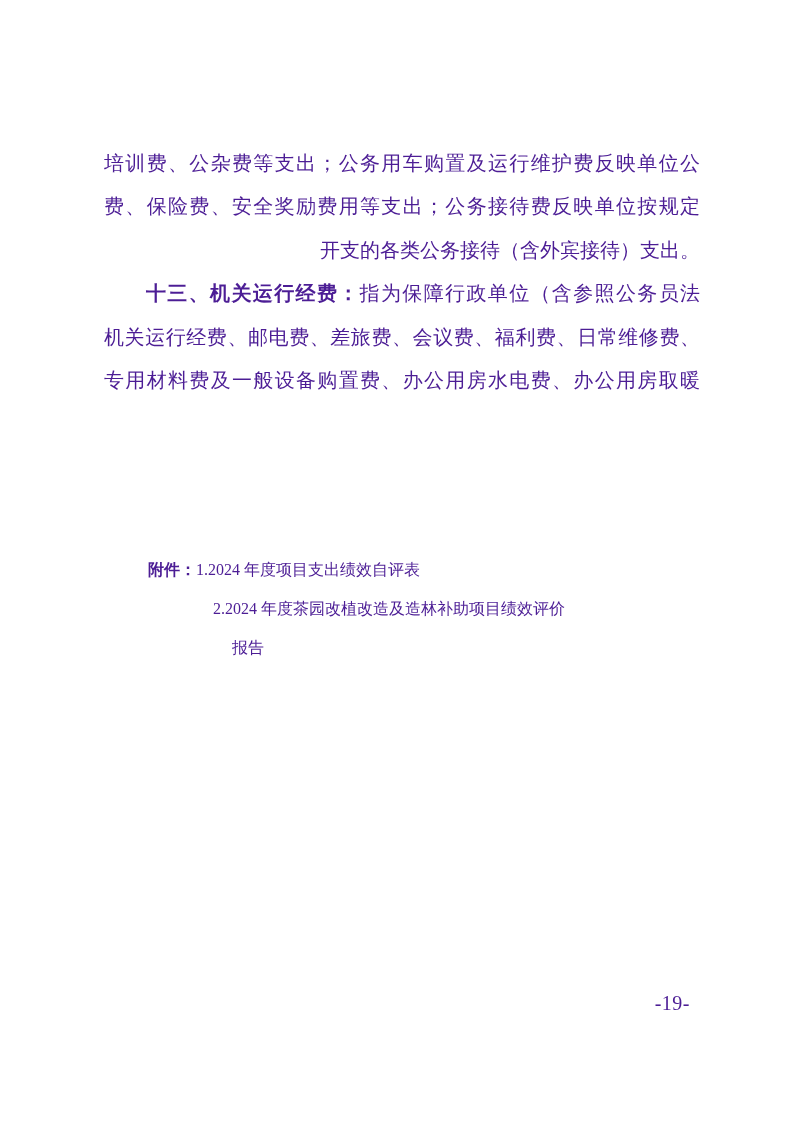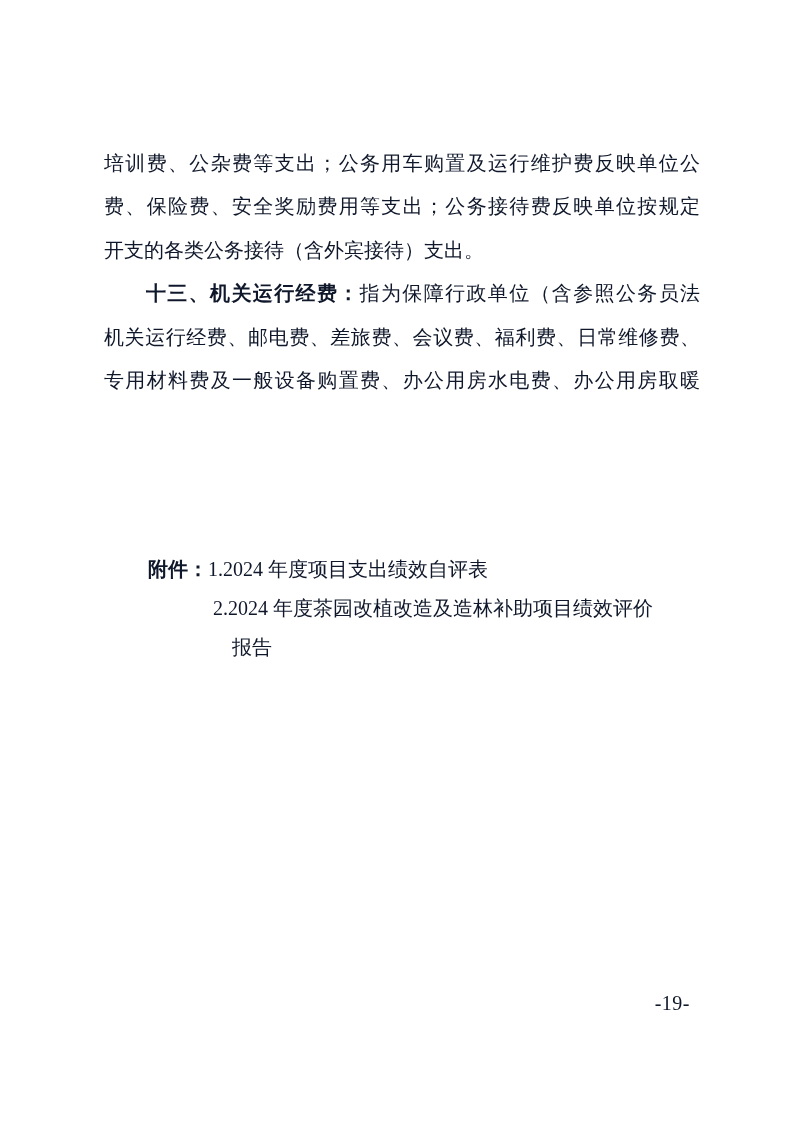--- a/index.html
+++ b/index.html
@@ -2,51 +2,52 @@
 <html><head>
 <meta charset="utf-8">
 <style>
   * { margin: 0; padding: 0; box-sizing: border-box; }
   html, body { background: #ffffff; }
   .page {
     position: relative;
     width: 794px;
     height: 1123px;
     background: #ffffff;
-    color: #0f172a;
+    color: #4c1d95;
     font-family: "Liberation Serif", "DejaVu Serif", serif;
     overflow: hidden;
     margin: 0 auto;
   }
   .body-block {
     position: absolute;
     left: 104px;
     top: 142px;
     width: 596px;
   }
   .t-line {
     font-size: 20px;
     line-height: 43.4px;
     height: 43.4px;
     overflow: hidden;
+    text-align: right;
   }
   .justify {
     text-align: justify;
     text-align-last: justify;
   }
   .indent-2 { text-indent: 42px; }
   .bold { font-weight: bold; }
   .attach-block {
     position: absolute;
     left: 104px;
     top: 550px;
     width: 640px;
   }
   .a-line {
-    font-size: 20px;
+    font-size: 16px;
     line-height: 39px;
     height: 39px;
     white-space: nowrap;
     overflow: visible;
   }
   .a-line.a1 { padding-left: 44px; }
   .a-line.a2 { padding-left: 109px; }
   .a-line.a3 { padding-left: 128px; }
   .page-number {
     position: absolute;

